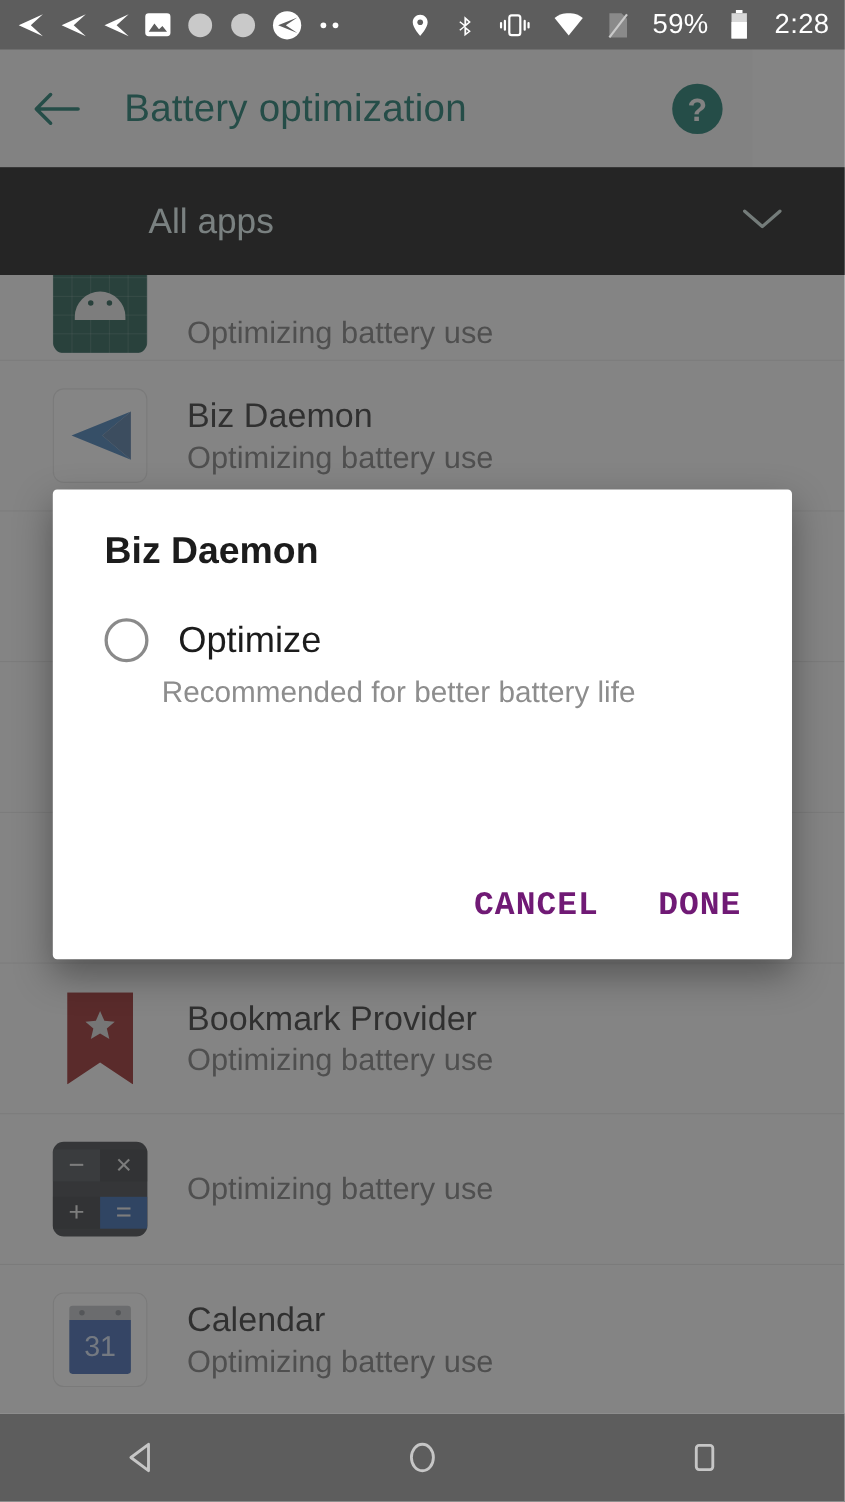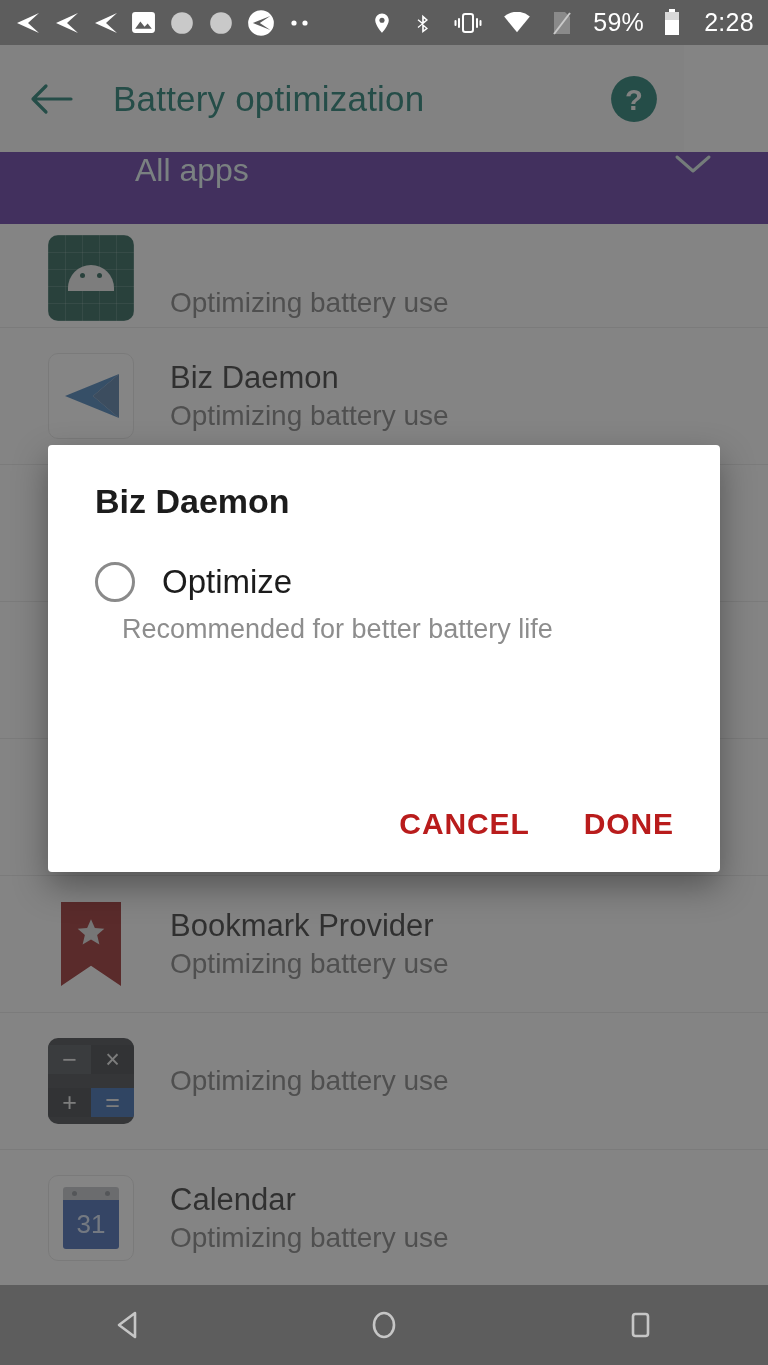--- a/index.html
+++ b/index.html
@@ -52,23 +52,23 @@
   }
   #help-btn {
     position: absolute; right: 22px;
     width: 56px; height: 56px;
     display: flex; align-items: center; justify-content: center;
   }
 
   
   #filter-bar {
     position: absolute; top: 152px; left: 0;
-    width: 768px; height: 72px;
-    background: #4c1d95;
-    display: flex; align-items: flex-start;
+    width: 768px; height: 98px;
+    background: #000000;
+    display: flex; align-items: center;
     z-index: 5;
   }
   #filter-label {
     color: #e0f2f1; font-size: 32px; margin-left: 135px; font-weight: 400;
   }
   #filter-caret { position: absolute; right: 56px; }
 
   
   #app-list {
     position: absolute; top: 250px; left: 0;
@@ -182,45 +182,45 @@
   .opt-main { display: flex; align-items: center; }
   .radio-outer {
     width: 40px; height: 40px; border-radius: 50%;
     border: 3px solid #8a8a8a;
     flex: 0 0 40px;
     display: flex; align-items: center; justify-content: center;
   }
   .radio-outer.checked { border-color: #009688; }
   .radio-inner { width: 22px; height: 22px; border-radius: 50%; background: #009688; }
   .opt-label { font-size: 33px; color: #1c1c1c; margin-left: 27px; }
-  .opt-desc { font-size: 27px; color: #8d8d8d; margin-left: 27px; margin-top: 12px; }
+  .opt-desc { font-size: 27px; color: #8d8d8d; margin-left: 52px; margin-top: 12px; }
 
   
   #highlight-box {
     position: absolute;
     left: 78px; top: 645px;
     width: 580px; height: 126px;
     border: 6px solid #fb2b06;
     background: #ffffff;
     z-index: 35;
   }
   #opt-2 { position: absolute; left: 28px; top: 14px; width: 520px; }
 
   
   #dialog-actions {
     position: absolute; left: 0; right: 0; top: 348px;
     display: flex; justify-content: flex-end; align-items: center;
     padding-right: 26px; gap: 14px;
   }
   .dlg-btn {
     background: none; border: none;
-    color: #b91c1c; font-size: 30px; font-weight: 700;
+    color: #701a75; font-size: 30px; font-weight: 700;
     letter-spacing: .9px;
     padding: 14px 20px; cursor: pointer;
-    font-family: Liberation Sans, sans-serif;
+    font-family: Liberation Mono, monospace;
     text-align: right;
   }
 
   
   #nav-bar {
     position: absolute; bottom: 0; left: 0;
     width: 768px; height: 80px;
     background: #5d5d5d;
     display: flex; align-items: center; justify-content: space-around;
     z-index: 60;

